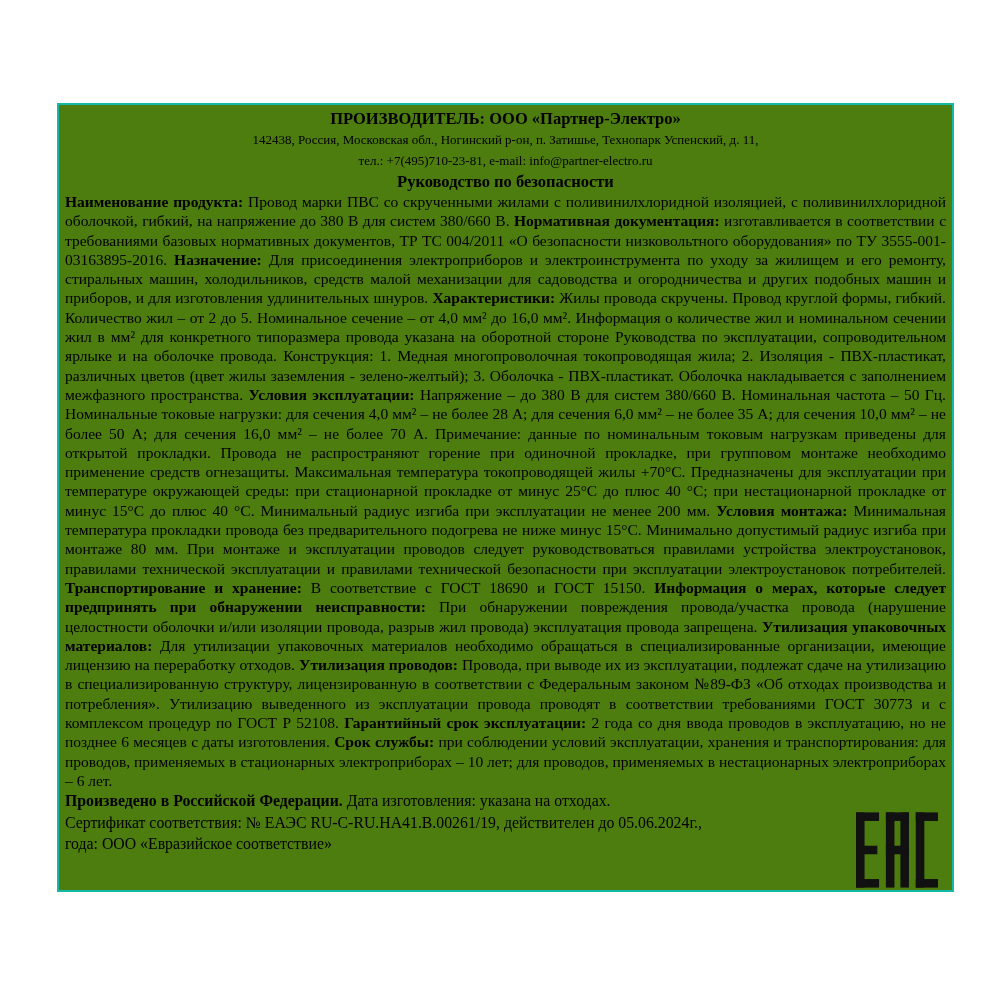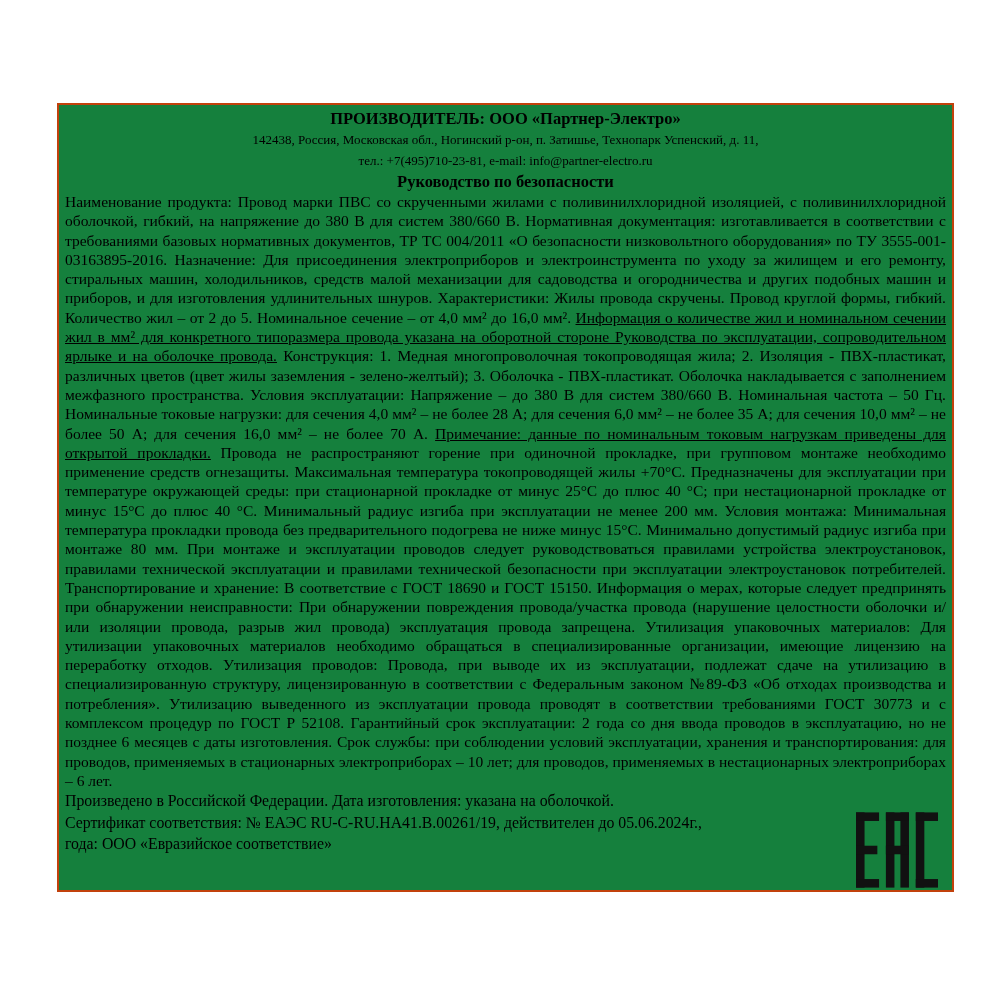--- a/index.html
+++ b/index.html
@@ -3,51 +3,51 @@
 <meta charset="utf-8">
 <style>
   html,body{margin:0;padding:0;}
   body{
     width:1000px;height:1000px;background:#ffffff;color:#000000;
     font-family:"Liberation Serif","DejaVu Serif",serif;
     position:relative;overflow:hidden;
   }
   .doc{
     position:absolute;left:57px;top:103px;width:897px;height:789px;
-    border:2px solid #c2410c;box-sizing:border-box;
-    padding:3px 6px 0 6px;background:#15803d;
+    border:2px solid #14b8a6;box-sizing:border-box;
+    padding:3px 6px 0 6px;background:#4d7c0f;
   }
   .hdr{text-align:center;font-size:13px;line-height:21px;}
   .hdr.bold{font-weight:bold;font-size:16.5px;}
   .bodytext{
     font-size:15.5px;line-height:19.3px;
     text-align:justify;text-justify:inter-word;
   }
-  .seg-bold{font-weight:normal;}
-  .seg-underline{text-decoration:underline;}
+  .seg-bold{font-weight:bold;}
+  .seg-underline{}
   .footline{font-size:15.8px;line-height:21.5px;text-align:left;}
   .eac{
     position:absolute;right:14px;bottom:2px;
     width:82px;height:76px;color:#111111;
   }
 </style>
 </head>
 <body>
 
 <div class="page">
   <div class="doc">
 
     <div class="hdr bold">ПРОИЗВОДИТЕЛЬ: ООО «Партнер-Электро»</div>
     <div class="hdr">142438, Россия, Московская обл., Ногинский р-он, п. Затишье, Технопарк Успенский, д. 11,</div>
     <div class="hdr">тел.: +7(495)710-23-81, e-mail: info@partner-electro.ru</div>
     <div class="hdr bold">Руководство по безопасности</div>
 
     <div class="bodytext"><span class="seg-bold">Наименование продукта:</span><span class="seg-normal"> Провод марки ПВС со скрученными жилами с поливинилхлоридной изоляцией, с поливинилхлоридной оболочкой, гибкий, на напряжение до 380 В для систем 380/660 В. </span><span class="seg-bold">Нормативная документация:</span><span class="seg-normal"> изготавливается в соответствии с требованиями базовых нормативных документов, ТР ТС 004/2011 «О безопасности низковольтного оборудования» по ТУ 3555-001-03163895-2016. </span><span class="seg-bold">Назначение:</span><span class="seg-normal"> Для присоединения электроприборов и электроинструмента по уходу за жилищем и его ремонту, стиральных машин, холодильников, средств малой механизации для садоводства и огородничества и других подобных машин и приборов, и для изготовления удлинительных шнуров. </span><span class="seg-bold">Характеристики:</span><span class="seg-normal"> Жилы провода скручены. Провод круглой формы, гибкий. Количество жил – от 2 до 5. Номинальное сечение – от 4,0 мм² до 16,0 мм². </span><span class="seg-underline">Информация о количестве жил и номинальном сечении жил в мм² для конкретного типоразмера провода указана на оборотной стороне Руководства по эксплуатации, сопроводительном ярлыке и на оболочке провода.</span><span class="seg-normal"> Конструкция: 1. Медная многопроволочная токопроводящая жила; 2. Изоляция - ПВХ-пластикат, различных цветов (цвет жилы заземления - зелено-желтый); 3. Оболочка - ПВХ-пластикат. Оболочка накладывается с заполнением межфазного пространства. </span><span class="seg-bold">Условия эксплуатации:</span><span class="seg-normal"> Напряжение – до 380 В для систем 380/660 В. Номинальная частота – 50 Гц. Номинальные токовые нагрузки: для сечения 4,0 мм² – не более 28 А; для сечения 6,0 мм² – не более 35 А; для сечения 10,0 мм² – не более 50 А; для сечения 16,0 мм² – не более 70 А. </span><span class="seg-underline">Примечание: данные по номинальным токовым нагрузкам приведены для открытой прокладки.</span><span class="seg-normal"> Провода не распространяют горение при одиночной прокладке, при групповом монтаже необходимо применение средств огнезащиты. Максимальная температура токопроводящей жилы +70°С. Предназначены для эксплуатации при температуре окружающей среды: при стационарной прокладке от минус 25°С до плюс 40 °С; при нестационарной прокладке от минус 15°С до плюс 40 °С. Минимальный радиус изгиба при эксплуатации не менее 200 мм. </span><span class="seg-bold">Условия монтажа:</span><span class="seg-normal"> Минимальная температура прокладки провода без предварительного подогрева не ниже минус 15°С. Минимально допустимый радиус изгиба при монтаже 80 мм. При монтаже и эксплуатации проводов следует руководствоваться правилами устройства электроустановок, правилами технической эксплуатации и правилами технической безопасности при эксплуатации электроустановок потребителей. </span><span class="seg-bold">Транспортирование и хранение:</span><span class="seg-normal"> В соответствие с ГОСТ 18690 и ГОСТ 15150. </span><span class="seg-bold">Информация о мерах, которые следует предпринять при обнаружении неисправности:</span><span class="seg-normal"> При обнаружении повреждения провода/участка провода (нарушение целостности оболочки и/или изоляции провода, разрыв жил провода) эксплуатация провода запрещена. </span><span class="seg-bold">Утилизация упаковочных материалов:</span><span class="seg-normal"> Для утилизации упаковочных материалов необходимо обращаться в специализированные организации, имеющие лицензию на переработку отходов. </span><span class="seg-bold">Утилизация проводов:</span><span class="seg-normal"> Провода, при выводе их из эксплуатации, подлежат сдаче на утилизацию в специализированную структуру, лицензированную в соответствии с Федеральным законом №89-ФЗ «Об отходах производства и потребления». Утилизацию выведенного из эксплуатации провода проводят в соответствии требованиями ГОСТ 30773 и с комплексом процедур по ГОСТ Р 52108. </span><span class="seg-bold">Гарантийный срок эксплуатации:</span><span class="seg-normal"> 2 года со дня ввода проводов в эксплуатацию, но не позднее 6 месяцев с даты изготовления. </span><span class="seg-bold">Срок службы:</span><span class="seg-normal"> при соблюдении условий эксплуатации, хранения и транспортирования: для проводов, применяемых в стационарных электроприборах – 10 лет; для проводов, применяемых в нестационарных электроприборах – 6 лет.</span></div>
 
-    <div class="footline"><span class="seg-bold">Произведено в Российской Федерации.</span><span class="seg-normal"> Дата изготовления: указана на оболочкой.</span></div>
+    <div class="footline"><span class="seg-bold">Произведено в Российской Федерации.</span><span class="seg-normal"> Дата изготовления: указана на отходах.</span></div>
     <div class="footline"><span class="seg-normal">Сертификат соответствия: № ЕАЭС RU-C-RU.HA41.B.00261/19, действителен до 05.06.2024г.,</span></div>
     <div class="footline"><span class="seg-normal">года: ООО «Евразийское соответствие»</span></div>
 
     <svg class="eac" viewBox="0 0 96 88" style="color: rgb(17, 17, 17);">
 
       <rect x="0" y="0" width="10" height="88" fill="currentColor"></rect>
       <rect x="0" y="0" width="27" height="10" fill="currentColor"></rect>
       <rect x="0" y="39" width="25" height="10" fill="currentColor"></rect>
       <rect x="0" y="78" width="27" height="10" fill="currentColor"></rect>
 

